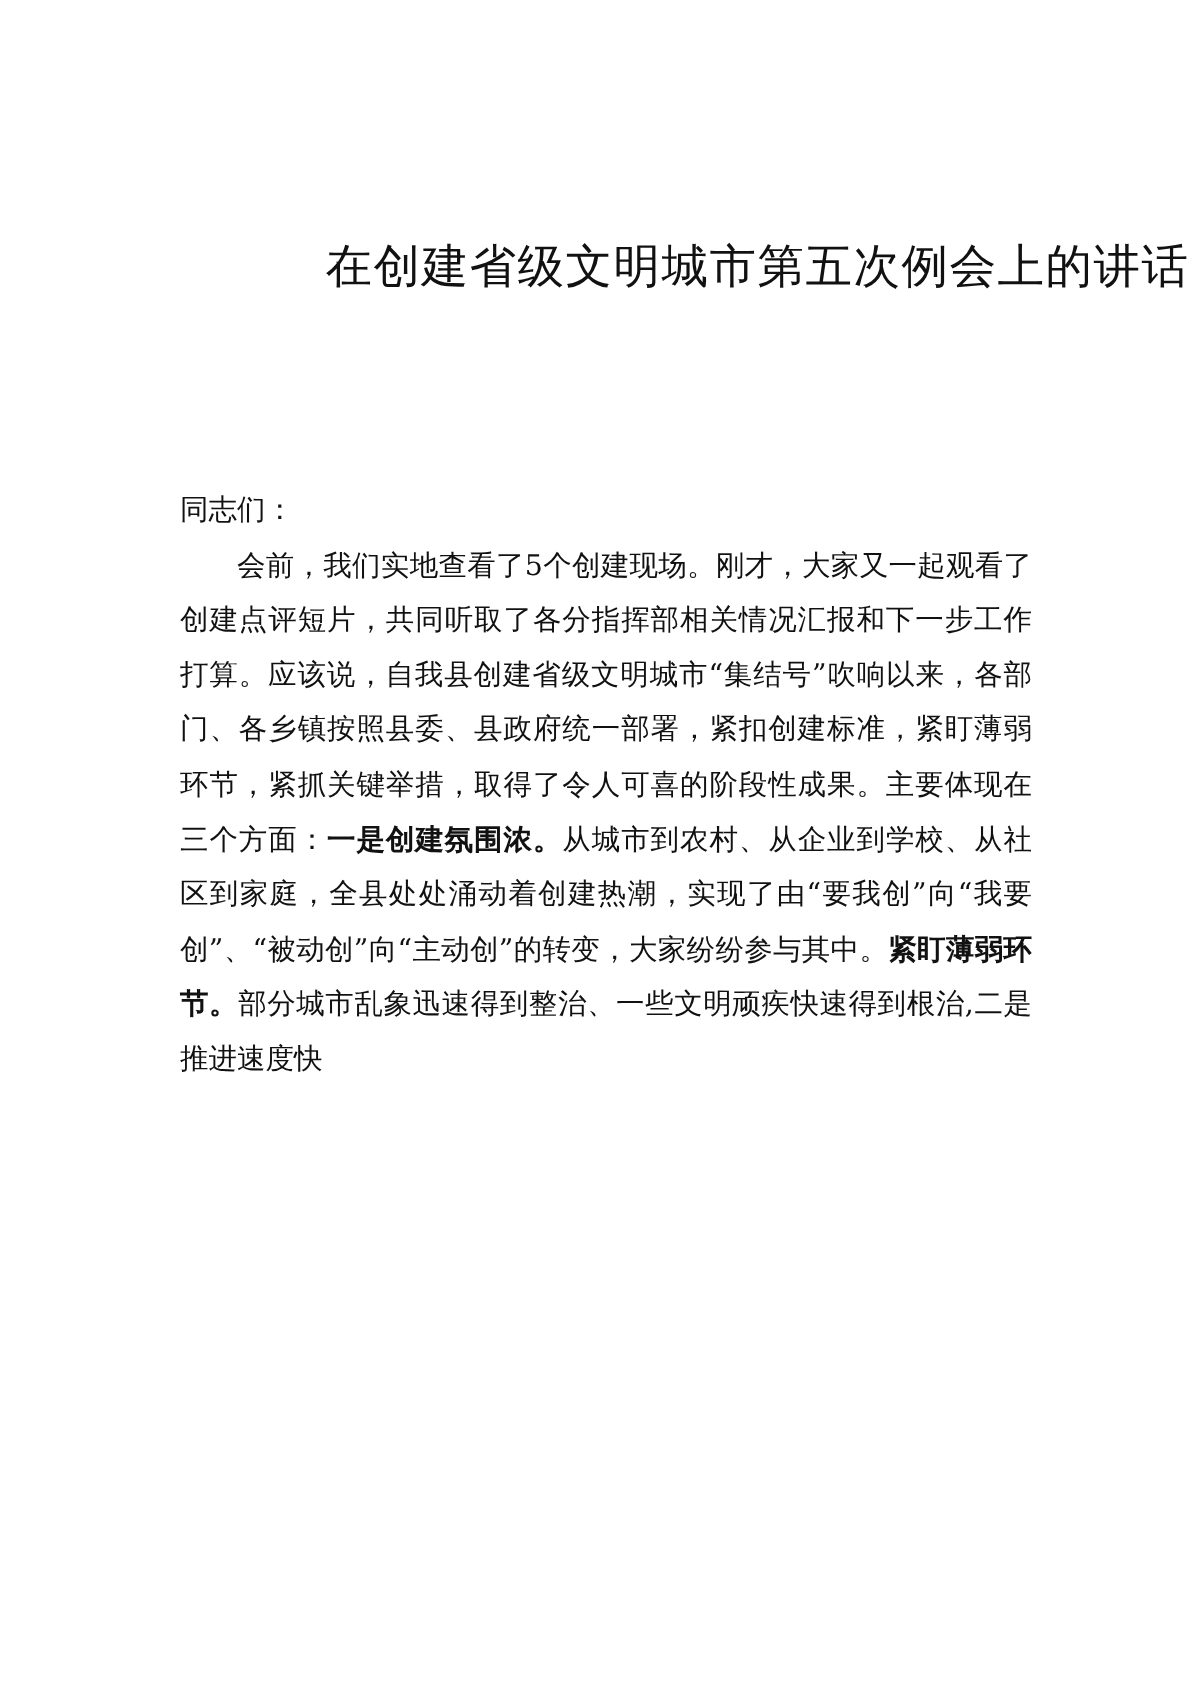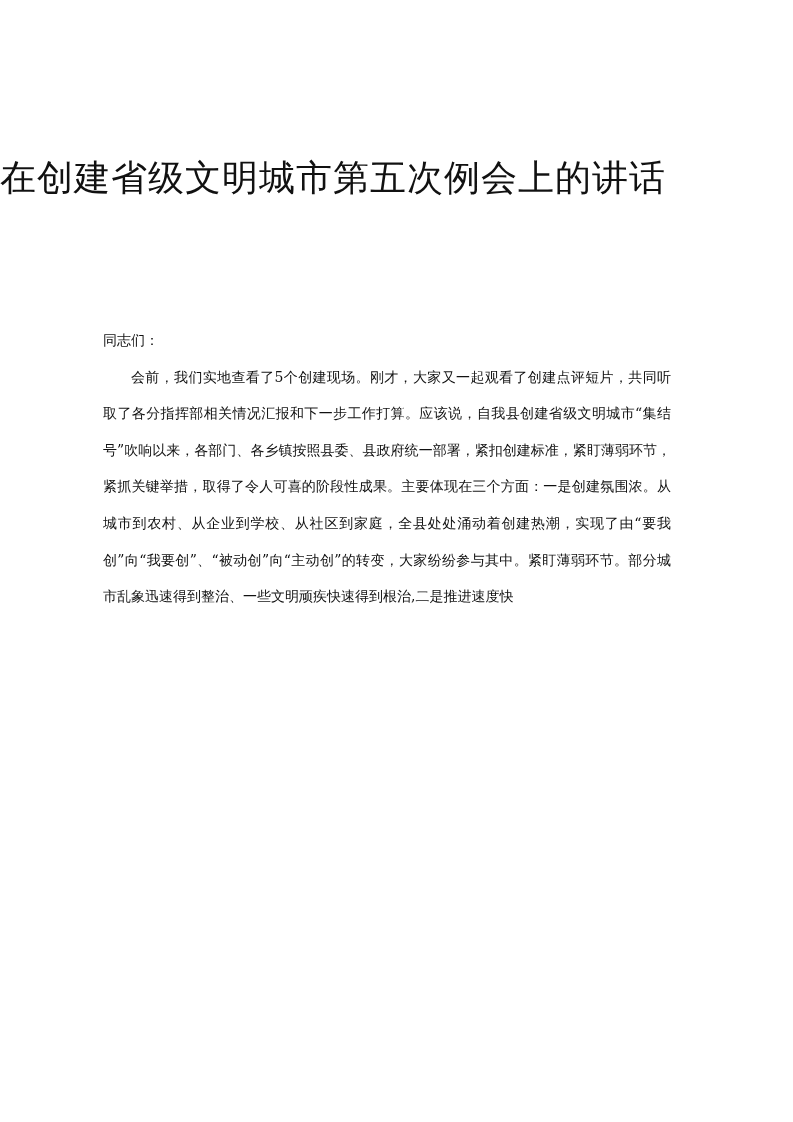--- a/index.html
+++ b/index.html
@@ -1,22 +1,22 @@
 <!DOCTYPE html>
 <html><head>
 <meta charset="utf-8">
 <style>
   html, body { margin:0; padding:0; background:#ffffff; }
   body { width:793px; height:1122px; position:relative; overflow:hidden; font-family:"DejaVu Serif", serif; color:#111; }
-  .title { position:absolute; top:156px; left:0; width:793px; text-align:left; font-size:36px; letter-spacing:1px; line-height:44px; }
-  .body { position:absolute; top:322px; left:103px; width:568px; font-size:14px; line-height:36.6px; text-align:justify; text-justify:inter-character; }
+  .title { position:absolute; top:156px; left:0; width:793px; text-align:right; font-size:31px; letter-spacing:1px; line-height:44px; }
+  .body { position:absolute; top:322px; left:120px; width:568px; font-size:19px; line-height:36.6px; text-align:justify; text-justify:inter-character; }
   .p { margin:0; }
   .indent { text-indent:2em; }
   .salutation { margin:0; }
-  b { font-weight:normal; }
+  b { font-weight:bold; }
 </style>
 </head>
 <body>
 
 <div class="title">在创建省级文明城市第五次例会上的讲话</div>
 
 <div class="body">
   <p class="salutation">同志们：</p>
   <p class="p indent"><span>会前，我们实地查看了5个创建现场。刚才，大家又一起观看了创建点评短片，共同听取了各分指挥部相关情况汇报和下一步工作打算。应该说，自我县创建省级文明城市“集结号”吹响以来，各部门、各乡镇按照县委、县政府统一部署，紧扣创建标准，紧盯薄弱环节，紧抓关键举措，取得了令人可喜的阶段性成果。主要体现在三个方面：</span><b>一是创建氛围浓。</b><span>从城市到农村、从企业到学校、从社区到家庭，全县处处涌动着创建热潮，实现了由“要我创”向“我要创”、“被动创”向“主动创”的转变，大家纷纷参与其中。</span><b>紧盯薄弱环节。</b><span>部分城市乱象迅速得到整治、一些文明顽疾快速得到根治,二是推进速度快</span></p>
 </div>

